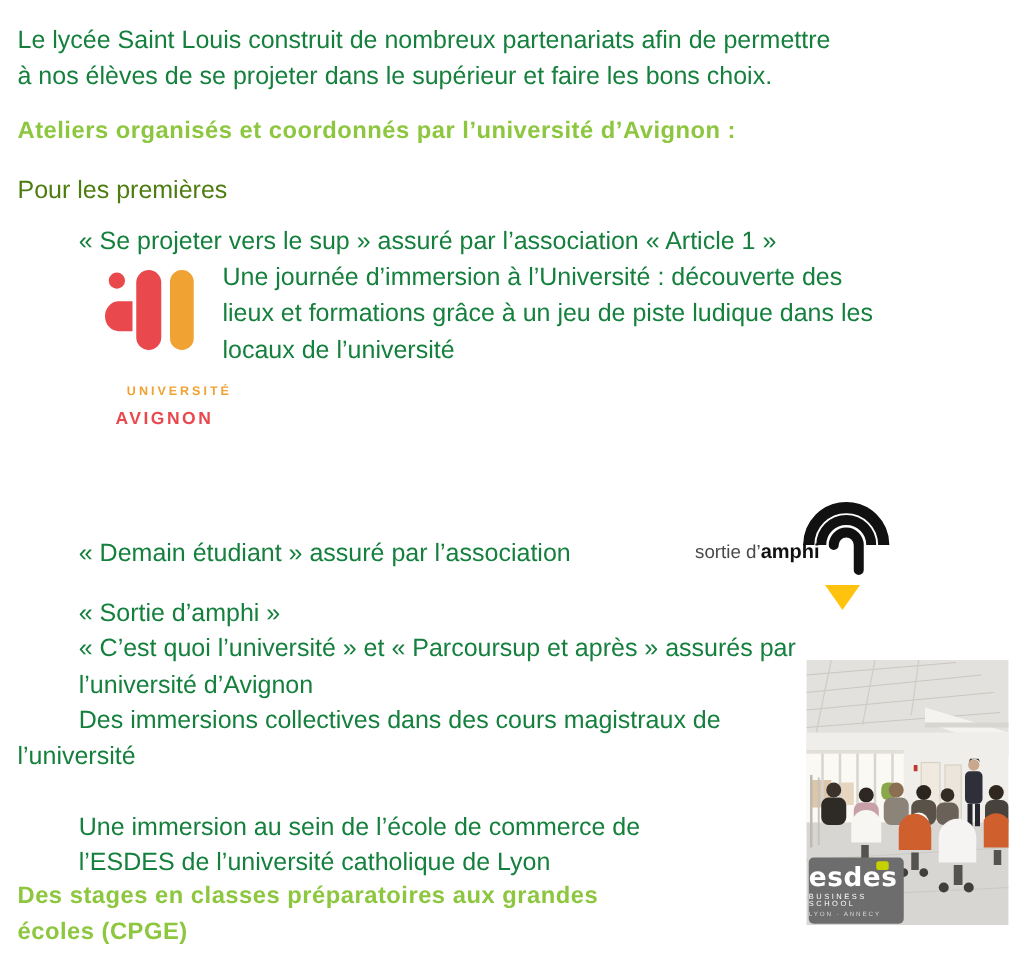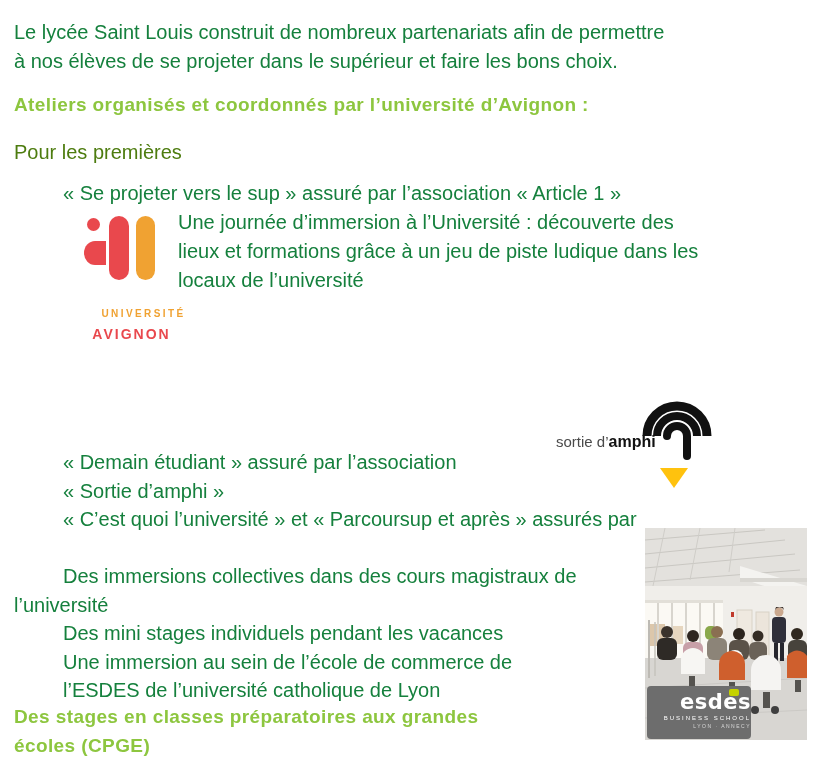--- a/index.html
+++ b/index.html
@@ -19,22 +19,22 @@
            font-weight:bold;letter-spacing:2px;margin-top:36px;}
   .av-sub{position:absolute;left:0;top:94px;width:95px;text-align:center;font-size:10px;
           font-weight:bold;letter-spacing:2.4px;margin-left:12px;}
   
   #sortie-amphi{position:absolute;left:556px;top:394px;width:165px;height:100px;text-align:center;}
   #sortie-amphi .label{position:absolute;left:0;top:39px;font-size:15px;color:#4a4a4a;}
   #sortie-amphi .label b{color:#111;font-size:16px;}
   #sortie-amphi svg{position:absolute;left:84px;top:0;}
   
   #photo{position:absolute;left:645px;top:528px;width:162px;height:212px;overflow:hidden;}
-  #esdes-box{position:absolute;left:2px;top:158px;width:104px;height:53px;background:#6d6d6d;
-             border-radius:4px;color:#fff;text-align:right;}
+  #esdes-box{position:absolute;left:2px;top:158px;width:76px;height:53px;background:#6d6d6d;
+             border-radius:4px;color:#fff;text-align:left;}
   #esdes-word{position:relative;font-size:21px;font-weight:bold;letter-spacing:0.5px;
               margin-top:5px;line-height:22px;font-family:"DejaVu Sans",sans-serif;}
   #esdes-badge{position:absolute;top:-2px;right:12px;width:10px;height:7px;border-radius:2px;}
   #esdes-line1{font-size:6px;letter-spacing:2px;margin-top:2px;}
   #esdes-line2{font-size:5px;letter-spacing:1.5px;color:#d8d8d8;margin-top:2px;}
 </style>
 </head>
 <body>
 
 <div id="page">
@@ -52,26 +52,26 @@
 
   <div id="avignon-logo">
     <span class="av-dot" style="background:#e9484d"></span>
     <span class="av-bowl" style="background:#e9484d"></span>
     <span class="av-bar-red" style="background:#e9484d"></span>
     <span class="av-bar-orange" style="background:#f0a232"></span>
     <div class="av-name" style="color:#e9484d">AVIGNON</div>
     <div class="av-sub" style="color:#f0a232">UNIVERSITÉ</div>
   </div>
 
-  <div class="line" style="left:63px;top:450px">« Demain étudiant » assuré par l’association</div>
+  <div class="line" style="left:63px;top:431px">« Demain étudiant » assuré par l’association</div>
   <div class="line" style="left:63px;top:479px">« Sortie d’amphi »</div>
   <div class="line" style="left:63px;top:507px">« C’est quoi l’université » et « Parcoursup et après » assurés par</div>
+  <div class="line" style="left:63px;top:536px">l’université d’Avignon</div>
   <div class="line" style="left:63px;top:564px">Des immersions collectives dans des cours magistraux de</div>
   <div class="line" style="left:14px;top:593px">l’université</div>
-  <div class="line" style="left:63px;top:621px">Des mini stages individuels pendant les vacances</div>
   <div class="line" style="left:63px;top:678px">l’ESDES de l’université catholique de Lyon</div>
   <div class="line" style="left:63px;top:650px">Une immersion au sein de l’école de commerce de</div>
 
   <div id="sortie-amphi">
     <div class="label"><span>sortie d’</span><b>amphi</b></div>
     <svg width="80" height="100" viewBox="0 0 80 100">
       <path d="M 7,42 A 30,30 0 0 1 67,42" fill="none" stroke="#111111" stroke-width="9"></path>
       <path d="M 17,42 A 20,20 0 0 1 57,42" fill="none" stroke="#111111" stroke-width="8"></path>
       <path d="M 27,42 A 10,10 0 0 1 47,42 L 47,62" fill="none" stroke="#111111" stroke-width="8" stroke-linecap="round"></path>
       <polygon points="20,74 48,74 34,94" fill="#ffc20e"></polygon>

